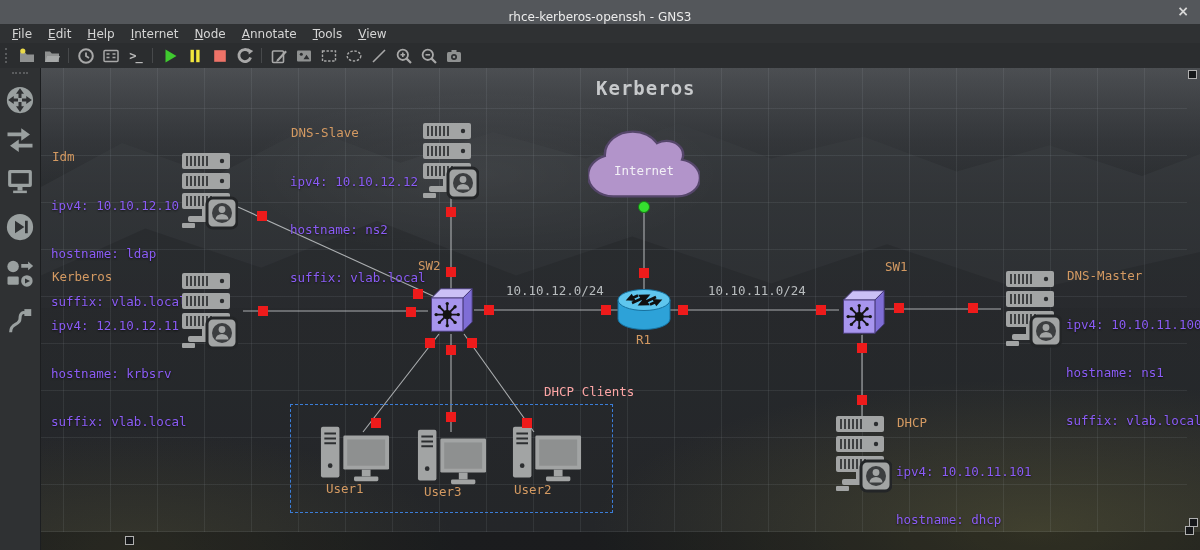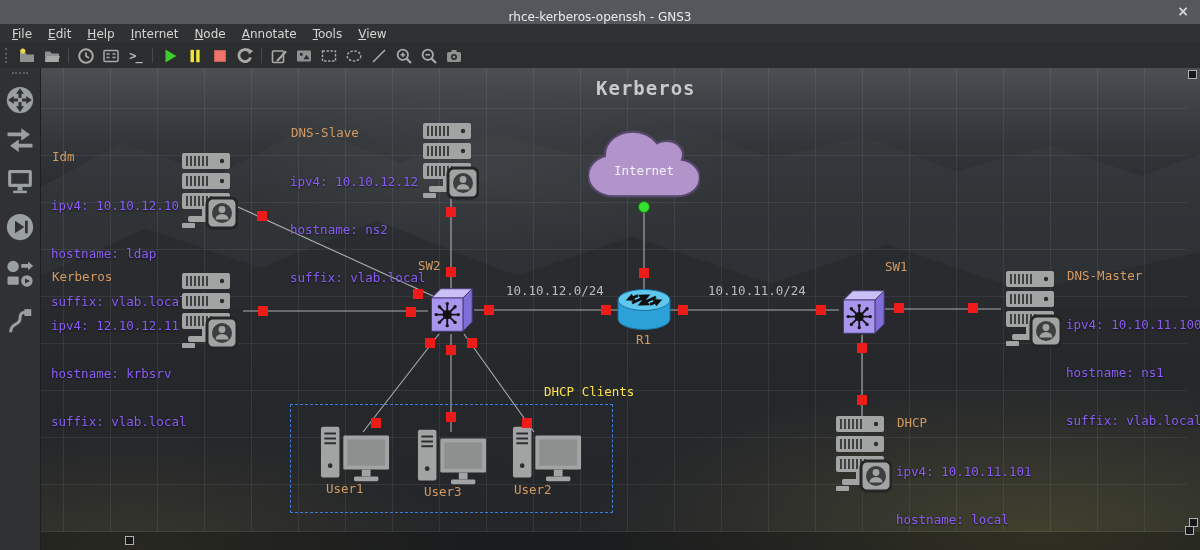--- a/index.html
+++ b/index.html
@@ -54,21 +54,21 @@
 
   .rsq{position:absolute;width:10px;height:10px;background:#ee1b1b;}
   .gdot{position:absolute;width:10px;height:10px;border-radius:50%;background:#35e02f;border:1px solid #157d14;}
 
   .node{position:absolute;}
   .nlabel{position:absolute;color:#d49a62;font:12.5px "DejaVu Sans Mono",monospace;white-space:pre;}
   .ninfo{position:absolute;color:#8b5cf6;font:12.5px/16px "DejaVu Sans Mono",monospace;white-space:pre;
          text-shadow:0 1px 2px rgba(0,0,0,.6);}
   .netlabel{position:absolute;color:#b8bcbe;font:12.5px "DejaVu Sans Mono",monospace;}
   .bigtitle{position:absolute;color:#c7c9cb;font:bold 19px "DejaVu Sans Mono",monospace;letter-spacing:1px;}
-  .grouplabel{position:absolute;color:#fde047;font:12.5px "DejaVu Sans Mono",monospace;text-align:right;}
+  .grouplabel{position:absolute;color:#fca5a5;font:12.5px "DejaVu Sans Mono",monospace;text-align:right;}
   .groupbox{position:absolute;border:1px dashed #3b7dd8;}
   .cloudlabel{position:absolute;width:112px;text-align:center;color:#f2f0f6;
               font:12.5px "DejaVu Sans Mono",monospace;}
 
   .scrollbit{position:absolute;width:7px;height:7px;border:1px solid #b0b0b0;background:#16181a;}
 
   svg{display:block;}
 </style>
 </head>
 <body>
@@ -435,21 +435,21 @@
   </div>
 
   <div class="node" style="left:784px;top:348px">
     <svg width="70" height="78" viewBox="0 0 64 78">
         <use href="#sym-server"></use>
       </svg>
   </div>
   <div class="nlabel" style="left:856px;top:347px">DHCP</div>
   <div class="ninfo" style="left:855px;top:364px">
     <div>ipv4: 10.10.11.101</div>
-    <div>hostname: local</div>
+    <div>hostname: dhcp</div>
     
   </div>
 
   <div class="node" style="left:278px;top:356px">
     <svg width="72" height="62" viewBox="0 0 74 62">
         <use href="#sym-pc"></use>
       </svg>
   </div>
   <div class="nlabel" style="left:285px;top:413px">User1</div>
 

